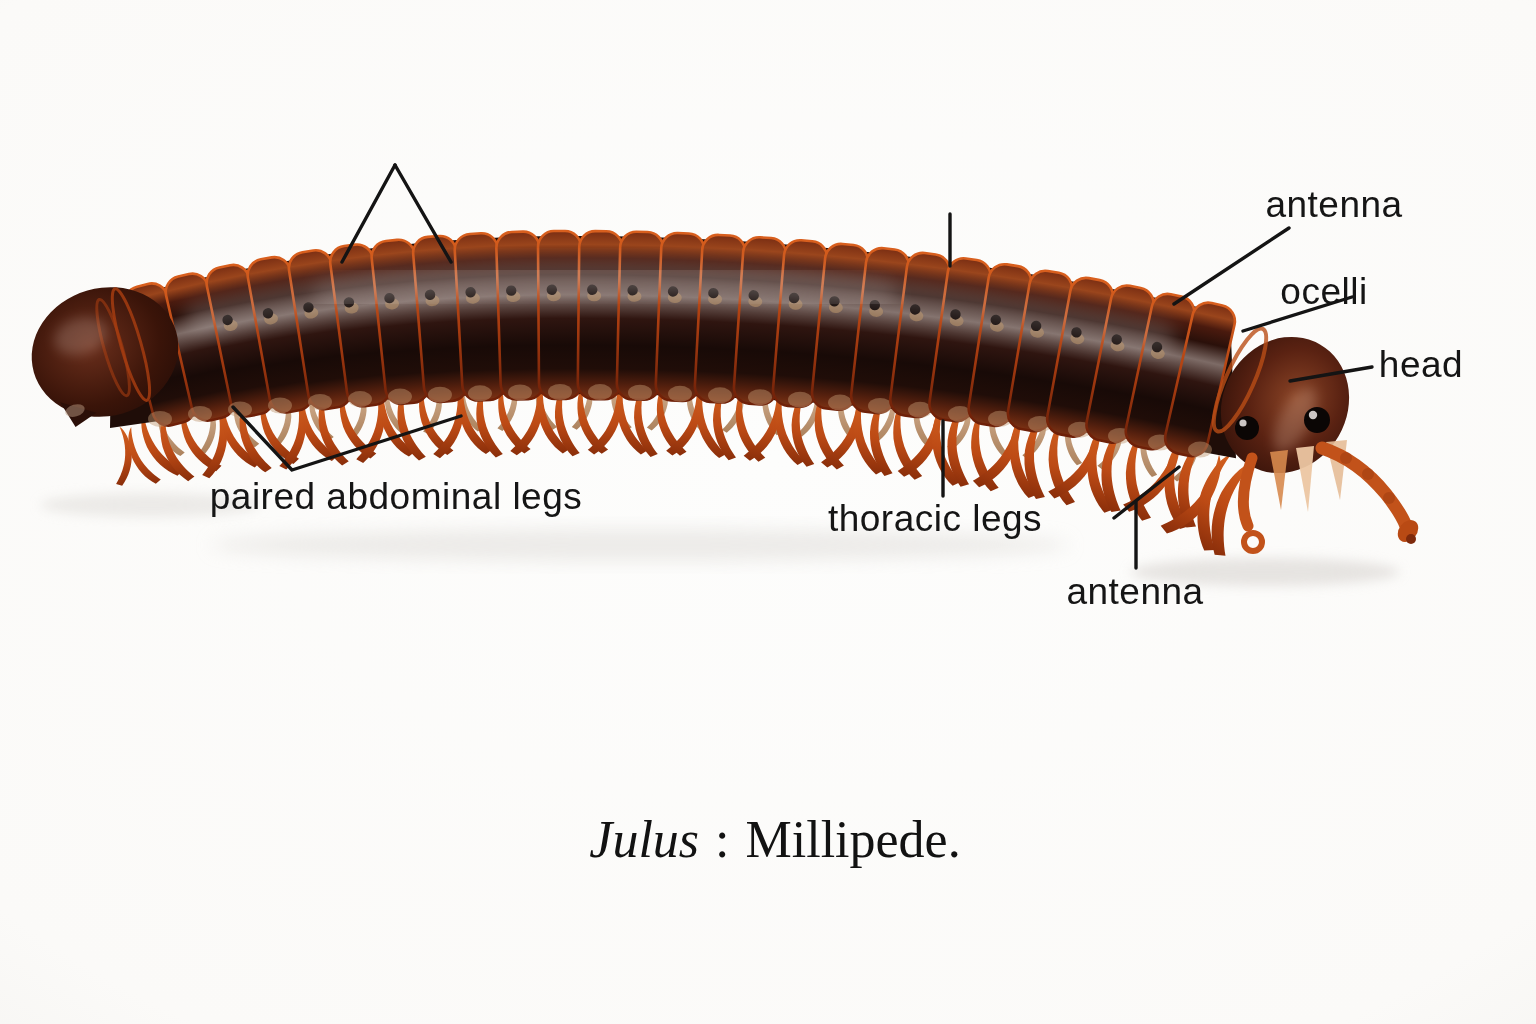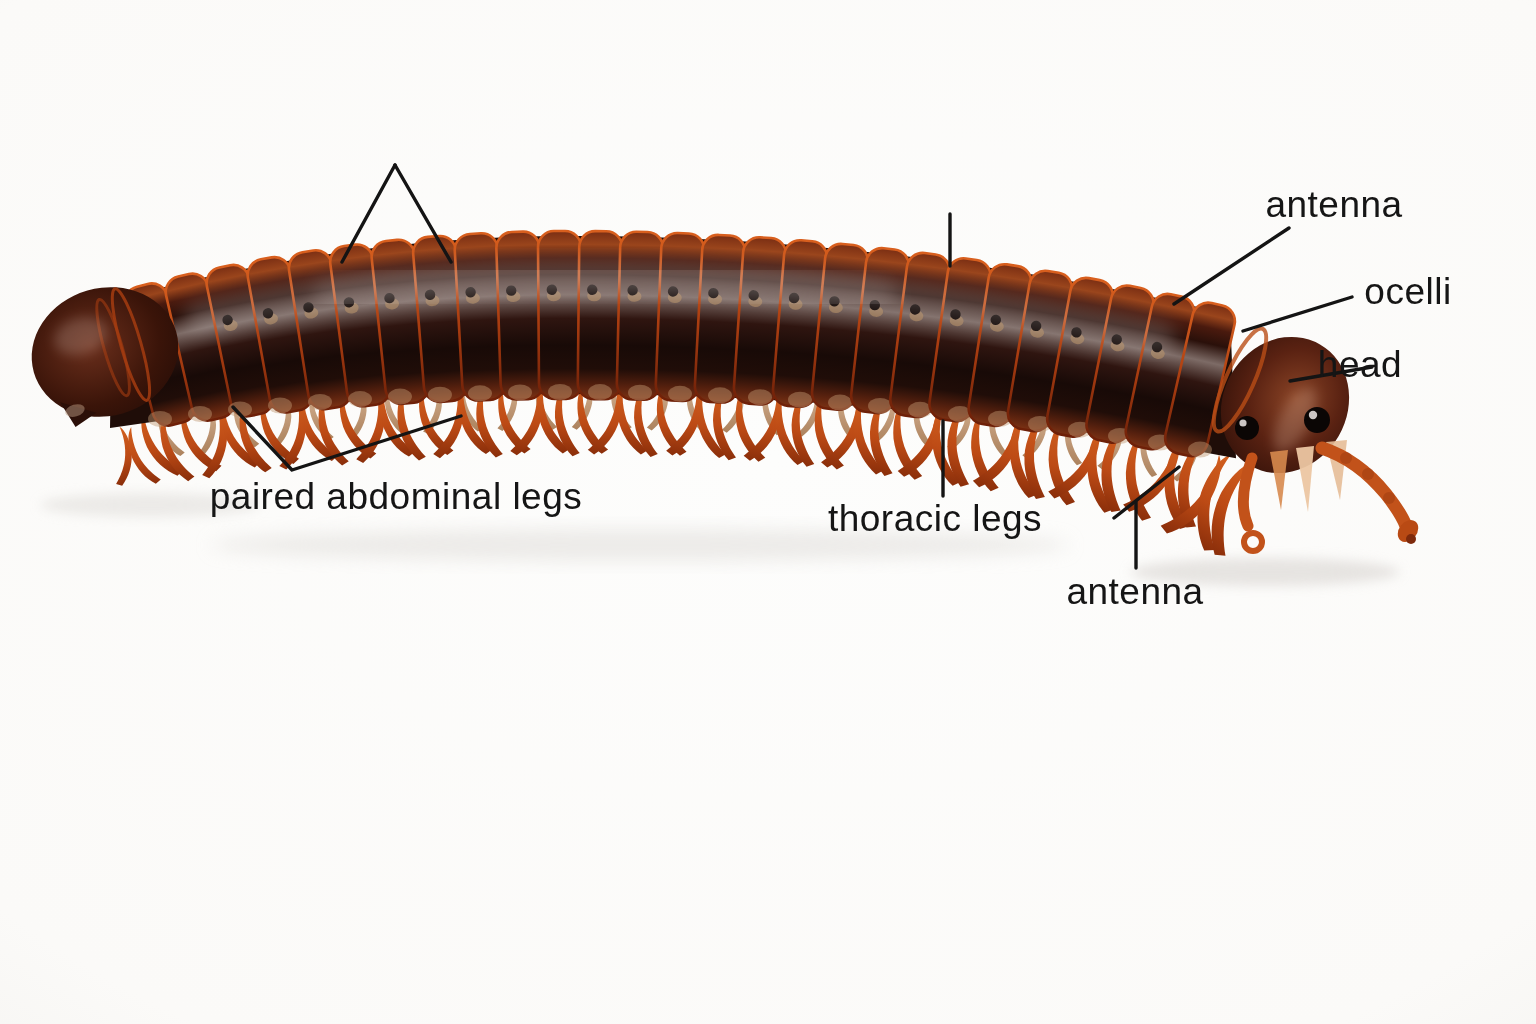--- a/index.html
+++ b/index.html
@@ -377,19 +377,22 @@
         <polyline points="1352,297 1243,331" fill="none" stroke="#141414" stroke-width="3.4" stroke-linecap="round" stroke-linejoin="round"></polyline>
         <polyline points="1372,367 1290,381" fill="none" stroke="#141414" stroke-width="3.4" stroke-linecap="round" stroke-linejoin="round"></polyline>
         <polyline points="233,407 292,470 461,416" fill="none" stroke="#141414" stroke-width="3.4" stroke-linecap="round" stroke-linejoin="round"></polyline>
         <polyline points="943,421 943,496" fill="none" stroke="#141414" stroke-width="3.4" stroke-linecap="round" stroke-linejoin="round"></polyline>
         <polyline points="1179,467 1114,518" fill="none" stroke="#141414" stroke-width="3.4" stroke-linecap="round" stroke-linejoin="round"></polyline>
         <polyline points="1136,502 1136,568" fill="none" stroke="#141414" stroke-width="3.4" stroke-linecap="round" stroke-linejoin="round"></polyline>
       </g>
     </svg>
 
   <div class="lbl" style="left:1334px;top:184px">antenna</div>
-  <div class="lbl" style="left:1408px;top:271px">ocelli</div>
-  <div class="lbl" style="left:1360px;top:344px">head</div>
+  <div class="lbl" style="left:1324px;top:271px">ocelli</div>
+  <div class="lbl" style="left:1421px;top:344px">head</div>
   <div class="lbl" style="left:396px;top:476px">paired abdominal legs</div>
   <div class="lbl" style="left:935px;top:498px">thoracic legs</div>
   <div class="lbl" style="left:1135px;top:571px">antenna</div>
 
+  <div class="caption">
+    <span class="genus">Julus</span><span class="sep">:</span><span>Millipede.</span>
+  </div>
 </div>
 
 </body></html>

